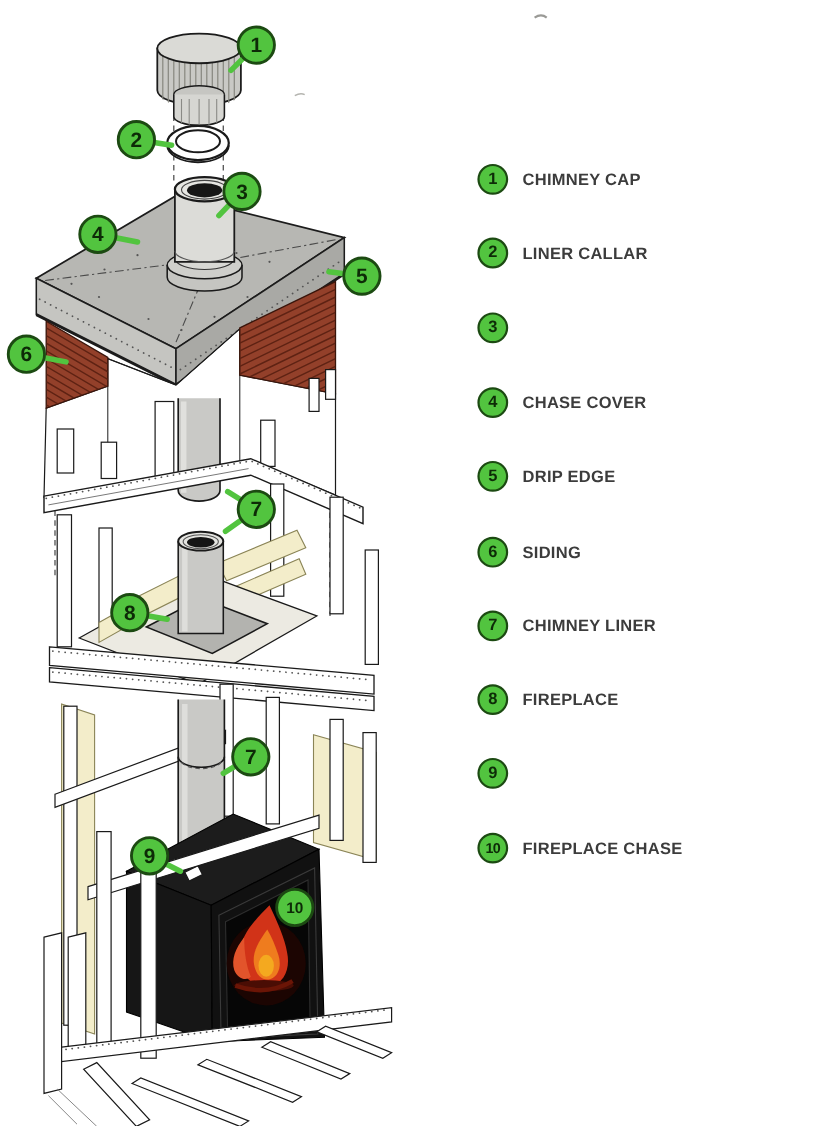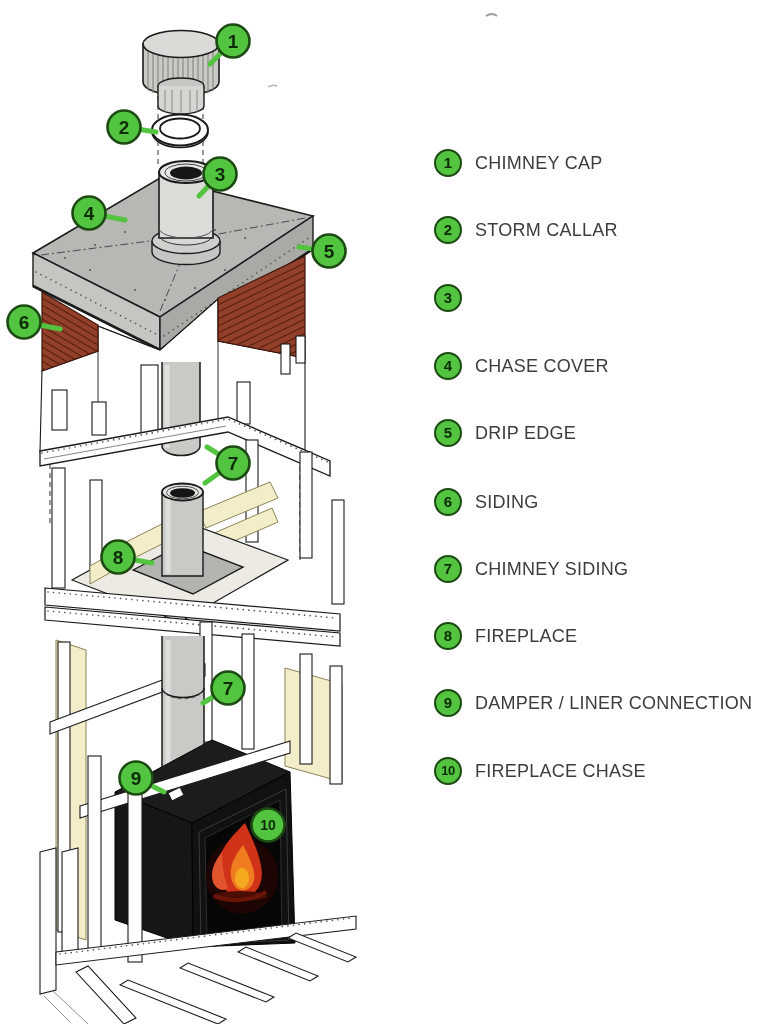--- a/index.html
+++ b/index.html
@@ -13,21 +13,21 @@
         font-family:"Liberation Sans",sans-serif;}
   .diagram-svg{position:absolute;left:0;top:0;}
   
   .legend{position:absolute;left:0;top:0;width:761px;height:1024px;pointer-events:none;}
   .legend-row{position:absolute;left:434px;display:flex;align-items:center;gap:13px;height:28px;}
   .lg-circle{width:28px;height:28px;border-radius:50%;background:var(--green);
              border:2.4px solid var(--badge-outline);box-sizing:border-box;
              color:var(--badge-num);font-weight:700;font-size:15px;line-height:23px;
              text-align:center;flex:0 0 auto;}
   .lg-circle.wide{font-size:13px;letter-spacing:-0.5px;}
-  .lg-label{font-size:18px;font-weight:400;letter-spacing:0.25px;color:var(--legend-text);
+  .lg-label{font-size:15px;font-weight:700;letter-spacing:0.25px;color:var(--legend-text);
             white-space:nowrap;}
   .lead{stroke:var(--green);stroke-width:5;stroke-linecap:round;}
   .badge{fill:var(--green);stroke:var(--badge-outline);stroke-width:2.6;}
   .badge-num{font-family:"Liberation Sans",sans-serif;font-weight:700;font-size:19px;
              fill:var(--badge-num);text-anchor:middle;}
   .badge-num.small{font-size:14px;}
   .dots{stroke:#555;stroke-width:1.6;stroke-linecap:round;stroke-dasharray:0.1 5.5;fill:none;}
   .crease{stroke:#4a4a4a;stroke-width:1;stroke-dasharray:8 3 2 3;fill:none;}
   .guide{stroke:#555;stroke-width:1.2;stroke-dasharray:5 4;fill:none;}
   .wood{fill:#ffffff;stroke:#1a1a1a;stroke-width:1.1;}
@@ -283,48 +283,47 @@
       </g>
   </svg>
 
   <div class="legend">
     <div class="legend-row" style="top:149px">
       <span class="lg-circle">1</span>
       <span class="lg-label">CHIMNEY CAP</span>
     </div>
     <div class="legend-row" style="top:216px">
       <span class="lg-circle">2</span>
-      <span class="lg-label">STORM CALLAR</span>
+      <span class="lg-label">LINER CALLAR</span>
     </div>
     <div class="legend-row" style="top:284px">
       <span class="lg-circle">3</span>
     </div>
     <div class="legend-row" style="top:352px">
       <span class="lg-circle">4</span>
       <span class="lg-label">CHASE COVER</span>
     </div>
     <div class="legend-row" style="top:419px">
       <span class="lg-circle">5</span>
       <span class="lg-label">DRIP EDGE</span>
     </div>
     <div class="legend-row" style="top:488px">
       <span class="lg-circle">6</span>
       <span class="lg-label">SIDING</span>
     </div>
     <div class="legend-row" style="top:555px">
       <span class="lg-circle">7</span>
-      <span class="lg-label">CHIMNEY SIDING</span>
+      <span class="lg-label">CHIMNEY LINER</span>
     </div>
     <div class="legend-row" style="top:622px">
       <span class="lg-circle">8</span>
       <span class="lg-label">FIREPLACE</span>
     </div>
     <div class="legend-row" style="top:689px">
       <span class="lg-circle">9</span>
-      <span class="lg-label">DAMPER / LINER CONNECTION</span>
     </div>
     <div class="legend-row" style="top:757px">
       <span class="lg-circle wide">10</span>
       <span class="lg-label">FIREPLACE CHASE</span>
     </div>
   </div>
 
 </div>
 
 </body></html>

